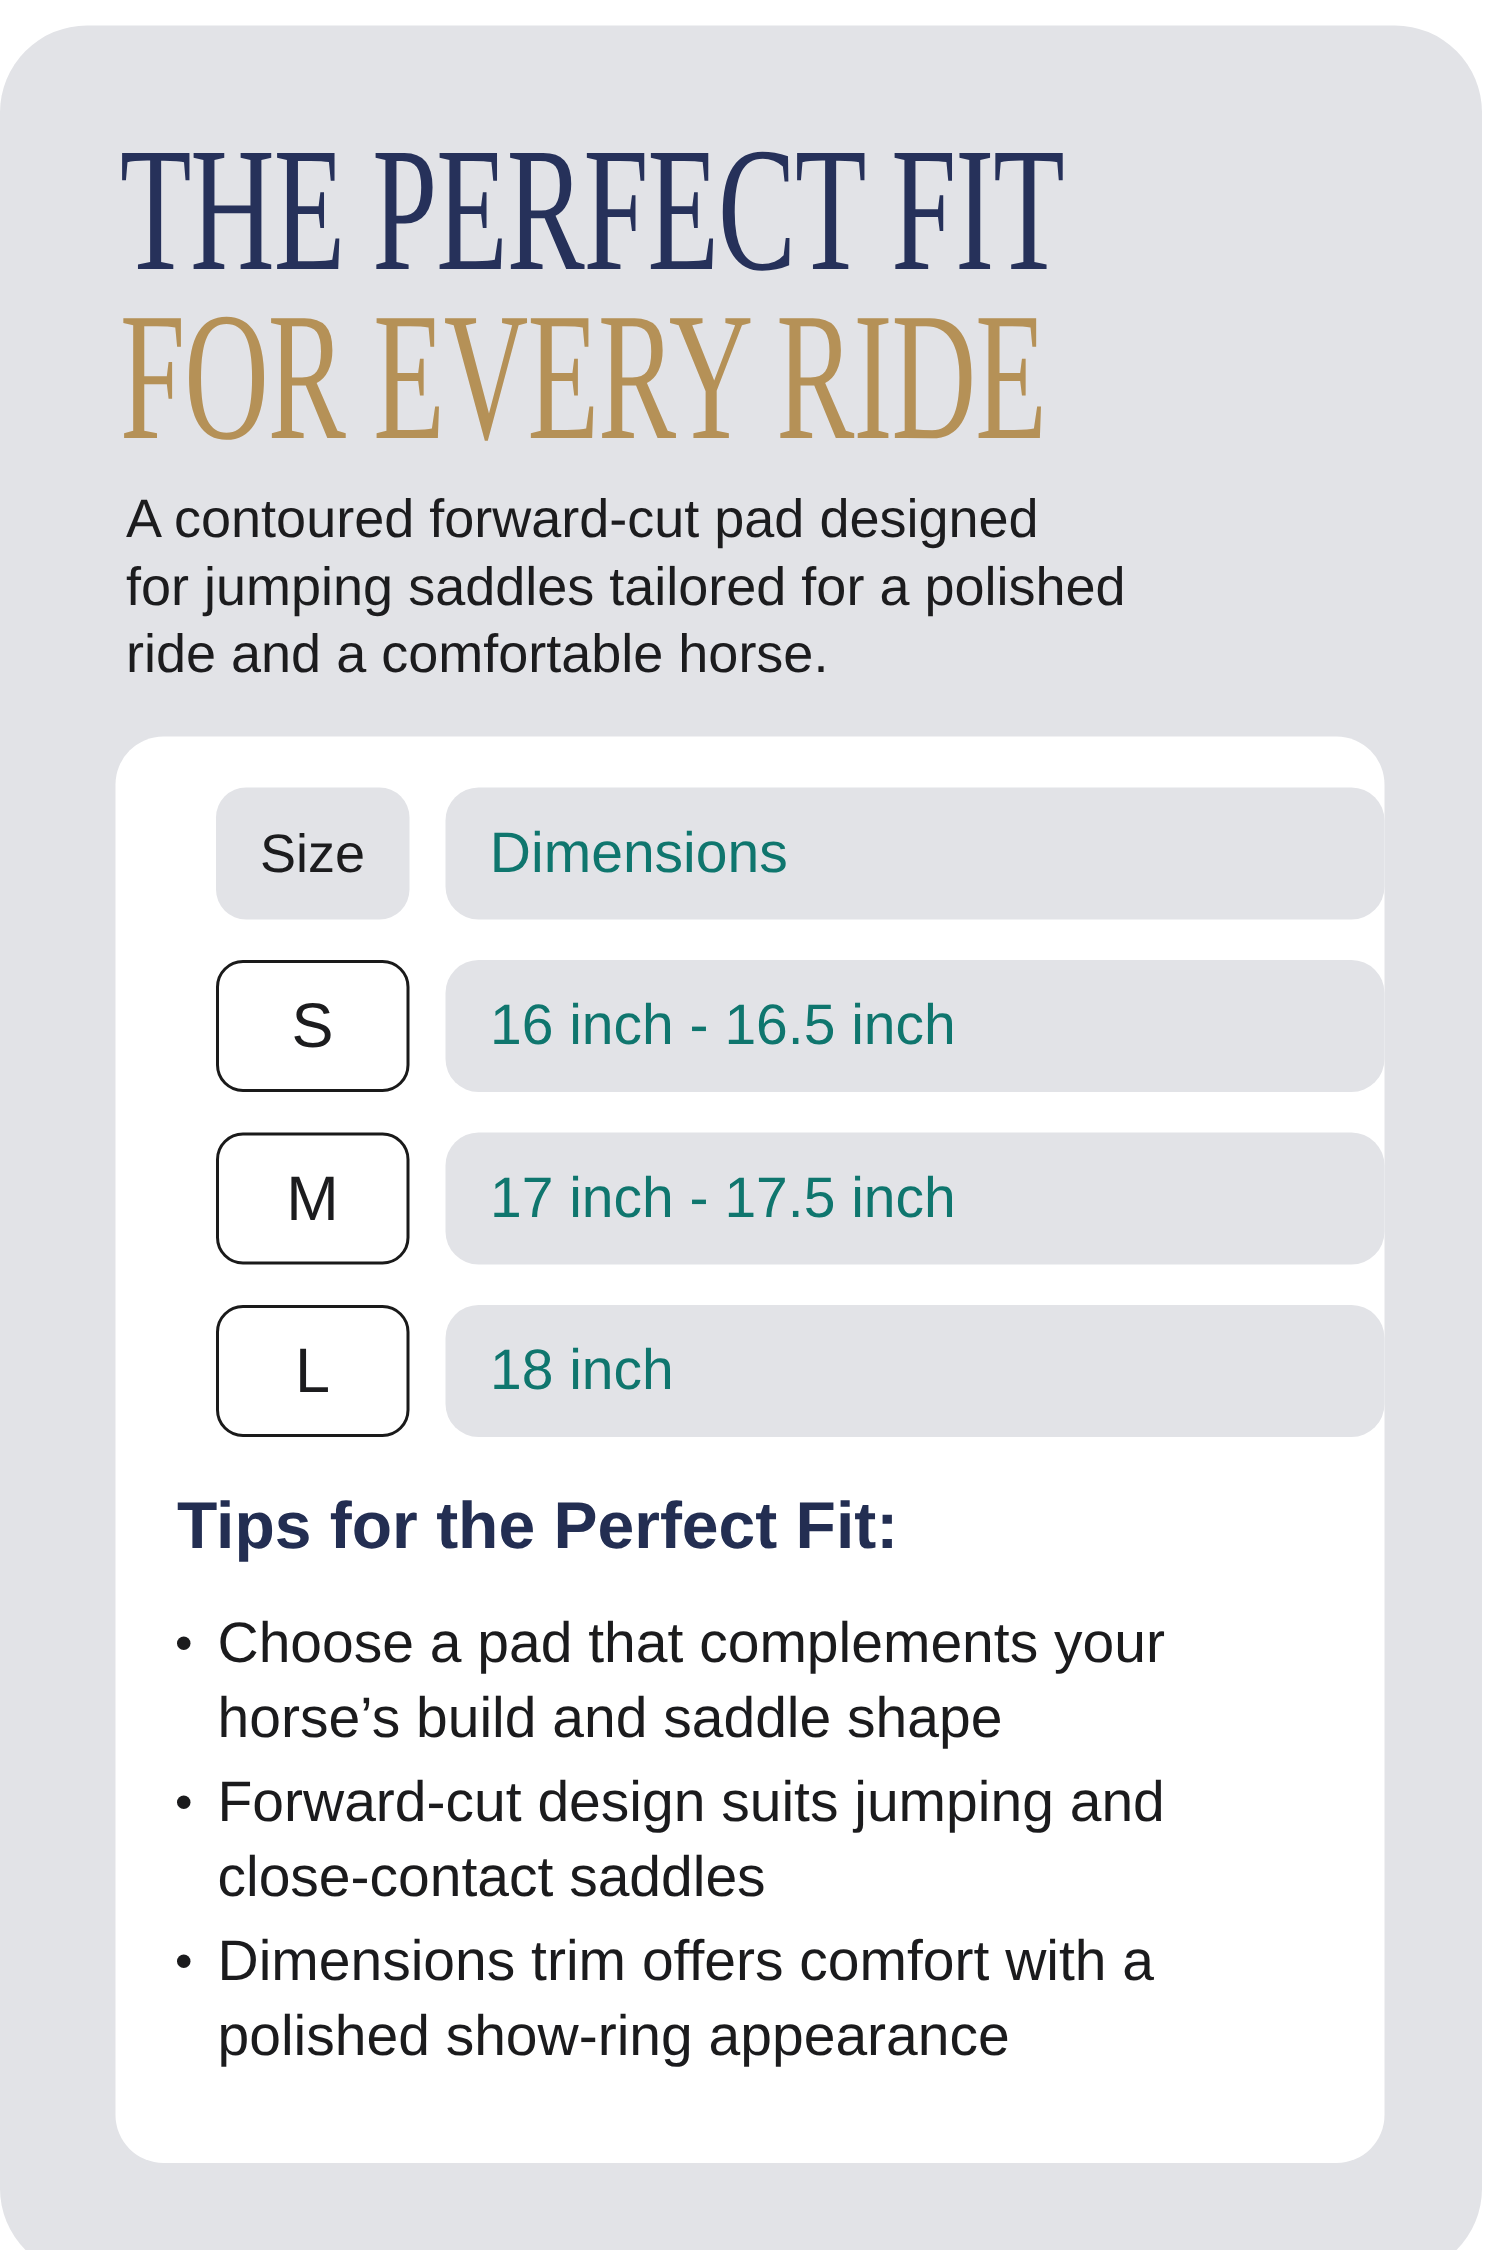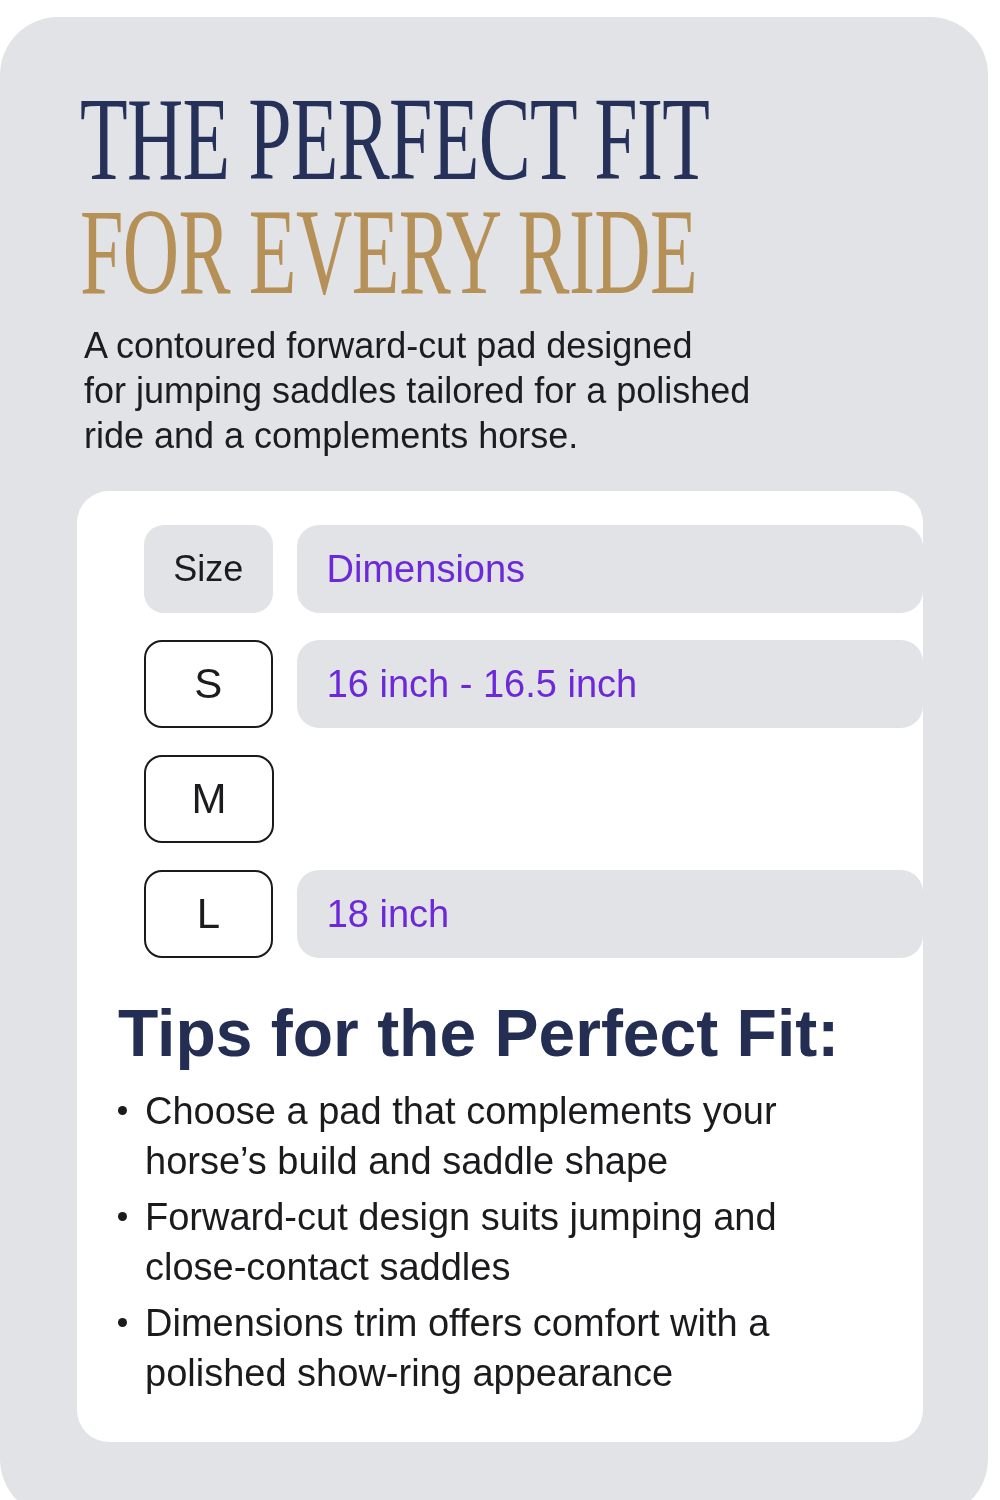--- a/index.html
+++ b/index.html
@@ -92,25 +92,25 @@
     width: 633px;
     height: 88px;
     box-sizing: border-box;
     background: #e2e3e7;
     border-radius: 22px;
     display: flex;
     align-items: center;
     padding-left: 30px;
     font-size: 38px;
     font-weight: 300;
-    color: #6d28d9;
+    color: #0f766e;
   }
   .tips-heading {
-    margin: 44px 0 0 10px;
-    font-size: 66px;
+    margin: 29px 0 0 10px;
+    font-size: 44px;
     line-height: 62px;
     font-weight: 700;
     color: #232e52;
     letter-spacing: 0;
   }
   .tips-list {
     list-style: none;
     margin: 22px 0 0 10px;
     padding: 0;
   }
@@ -138,36 +138,37 @@
 <body>
 
 <div class="card">
 
   <div class="title-line">THE PERFECT FIT</div>
 
   <div class="title-line gold">FOR EVERY RIDE</div>
 
   <p class="description">A contoured forward-cut pad designed
 for jumping saddles tailored for a polished
-ride and a complements horse.</p>
+ride and a comfortable horse.</p>
 
   <div class="panel">
 
     <div class="t-row">
       <div class="size-cell head">Size</div>
       <div class="dim-cell">Dimensions</div>
     </div>
 
     <div class="t-row">
       <div class="size-cell boxed">S</div>
       <div class="dim-cell">16 inch - 16.5 inch</div>
     </div>
 
     <div class="t-row">
       <div class="size-cell boxed">M</div>
+      <div class="dim-cell">17 inch - 17.5 inch</div>
     </div>
 
     <div class="t-row">
       <div class="size-cell boxed">L</div>
       <div class="dim-cell">18 inch</div>
     </div>
 
     <h2 class="tips-heading">Tips for the Perfect Fit:</h2>
 
     <ul class="tips-list">

